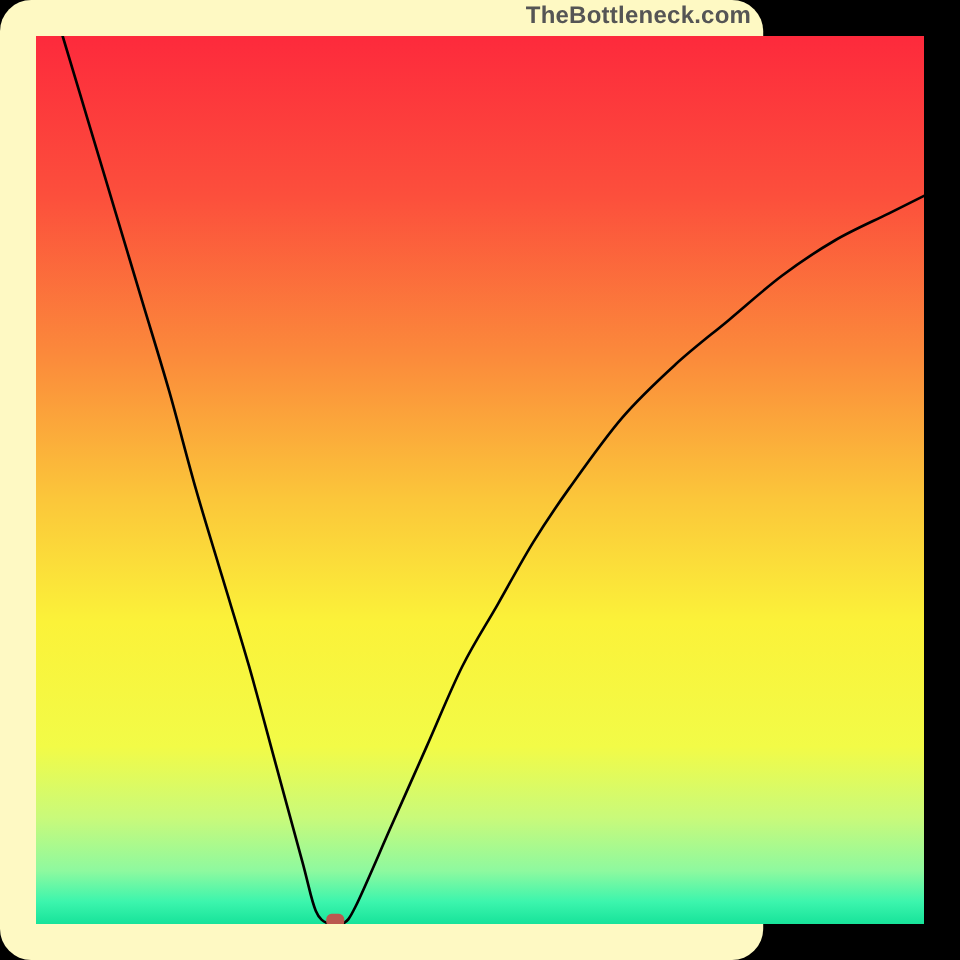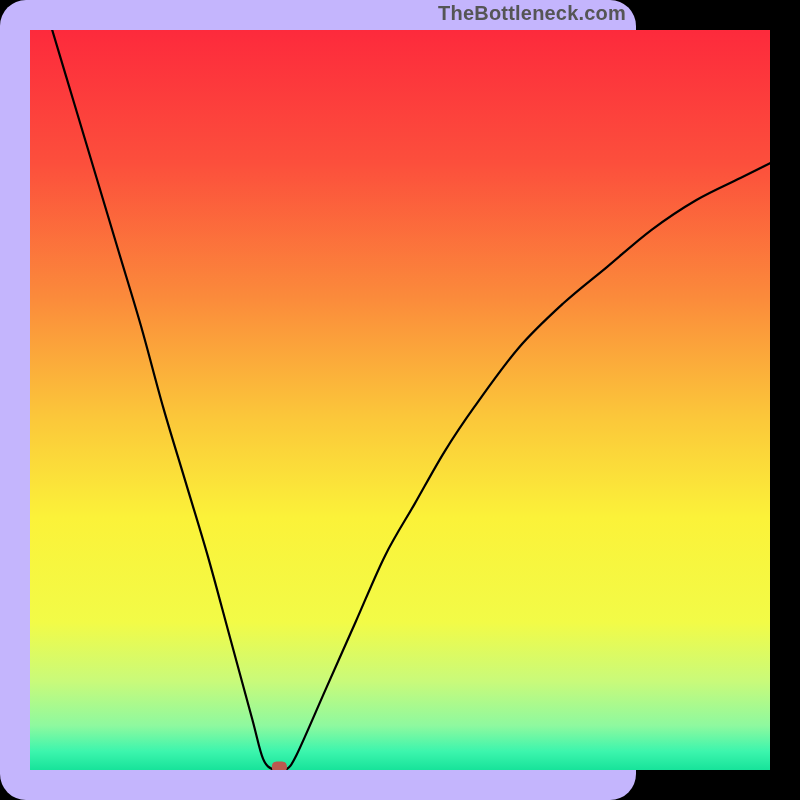--- a/index.html
+++ b/index.html
@@ -8,21 +8,21 @@
     width: 800px;
     height: 800px;
     background: #000;
     font-family: Arial, Helvetica, sans-serif;
     overflow: hidden;
   }
   .frame {
     position: relative;
     width: 636px;
     height: 800px;
-    background: #c4b5fd;
+    background: #fef9c3;
     border-radius: 26px;
   }
   .watermark {
     position: absolute;
     top: 2px;
     right: 10px;
     color: #555;
     font-size: 20px;
     font-weight: 600;
     letter-spacing: 0.2px;

